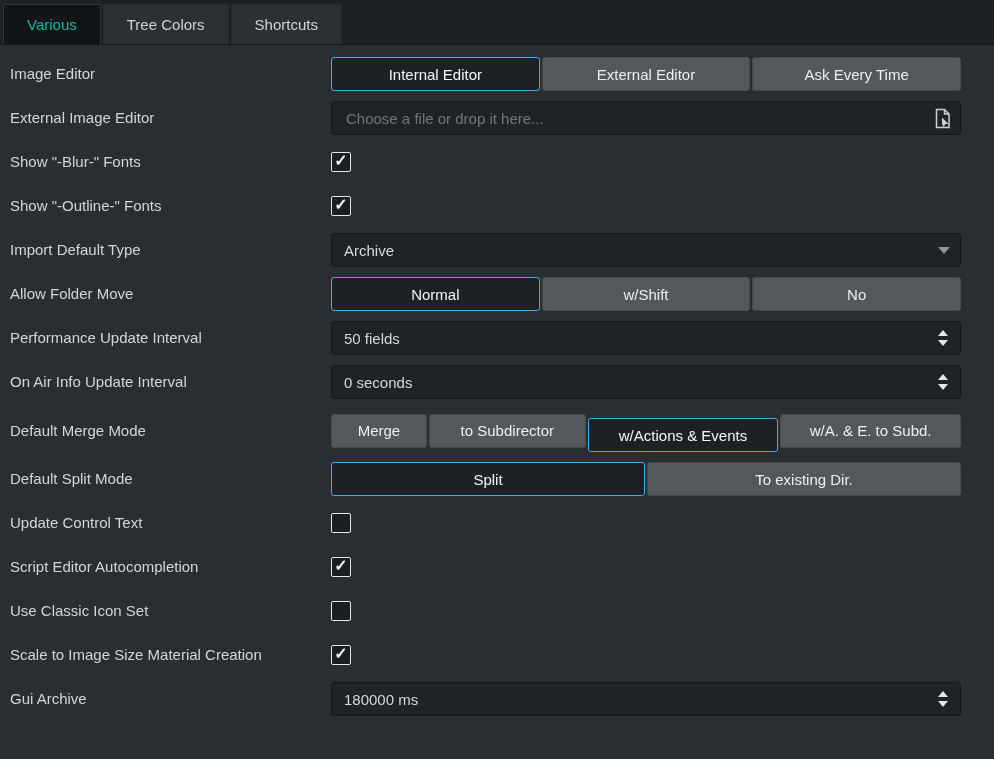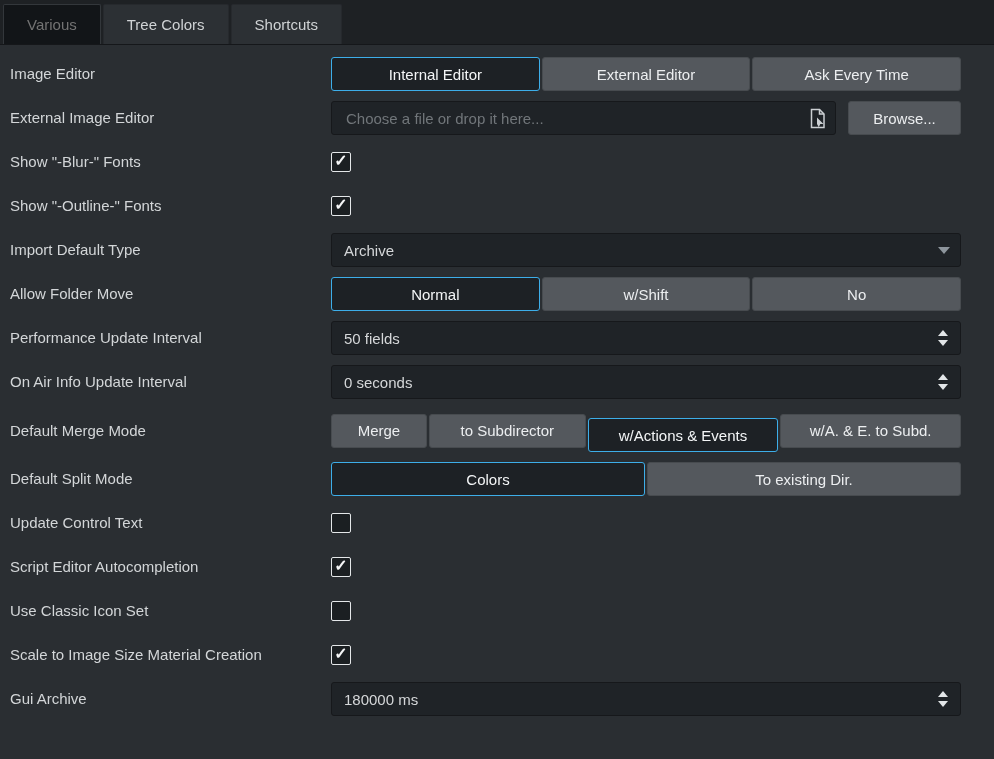--- a/index.html
+++ b/index.html
@@ -24,21 +24,21 @@
     height:40px; display:flex; align-items:center;
     padding:0 23px;
     font-size:15px; color:#d0d3d5;
     background:#2c3034;
     margin-right:2px;
     border:1px solid #26292d; border-bottom:none;
     border-top-left-radius:2px; border-top-right-radius:2px;
     cursor:pointer; white-space:nowrap;
   }
   .tab.active {
-    background:#121518; color:#737373;
+    background:#121518; color:#14b8a6;
     border:1px solid #33373b; border-bottom:none;
   }
 
   
   .form {
     display:grid;
     grid-template-columns:321px 1fr;
     row-gap:10px;
     padding:12px 33px 4px 10px;
     align-items:center;
@@ -148,21 +148,20 @@
       <div class="filefield">
         <input type="text" placeholder="Choose a file or drop it here..." style="">
         <span class="file-icon">
           <svg width="19" height="21" viewBox="0 0 19 21">
             <path d="M3.5 1.5 h8 l4.5 4.5 v13.5 h-12.5 z" fill="none" stroke="#ccd0d3" stroke-width="1.5"></path>
             <path d="M11.5 1.5 v4.5 h4.5" fill="none" stroke="#ccd0d3" stroke-width="1.5"></path>
             <path d="M9 9.5 l6.5 6.5 -3.2 0.1 -1.5 3.2 -1.8-3.4 z" fill="#ccd0d3"></path>
           </svg>
         </span>
       </div>
-      <button class="btn browse">Browse...</button>
     </div>
 
     <div class="label">Show "-Blur-" Fonts</div>
     <div class="control">
       <span class="checkbox checked"></span>
     </div>
 
     <div class="label">Show "-Outline-" Fonts</div>
     <div class="control">
       <span class="checkbox checked"></span>
@@ -208,21 +207,21 @@
     <div class="label">Default Merge Mode</div>
     <div class="control seg seg-merge">
       <button class="btn">Merge</button>
       <button class="btn">to Subdirector</button>
       <button class="btn selected">w/Actions &amp; Events</button>
       <button class="btn">w/A. &amp; E. to Subd.</button>
     </div>
 
     <div class="label">Default Split Mode</div>
     <div class="control seg">
-      <button class="btn selected">Colors</button>
+      <button class="btn selected">Split</button>
       <button class="btn">To existing Dir.</button>
     </div>
 
     <div class="label">Update Control Text</div>
     <div class="control">
       <span class="checkbox"></span>
     </div>
 
     <div class="label">Script Editor Autocompletion</div>
     <div class="control">

